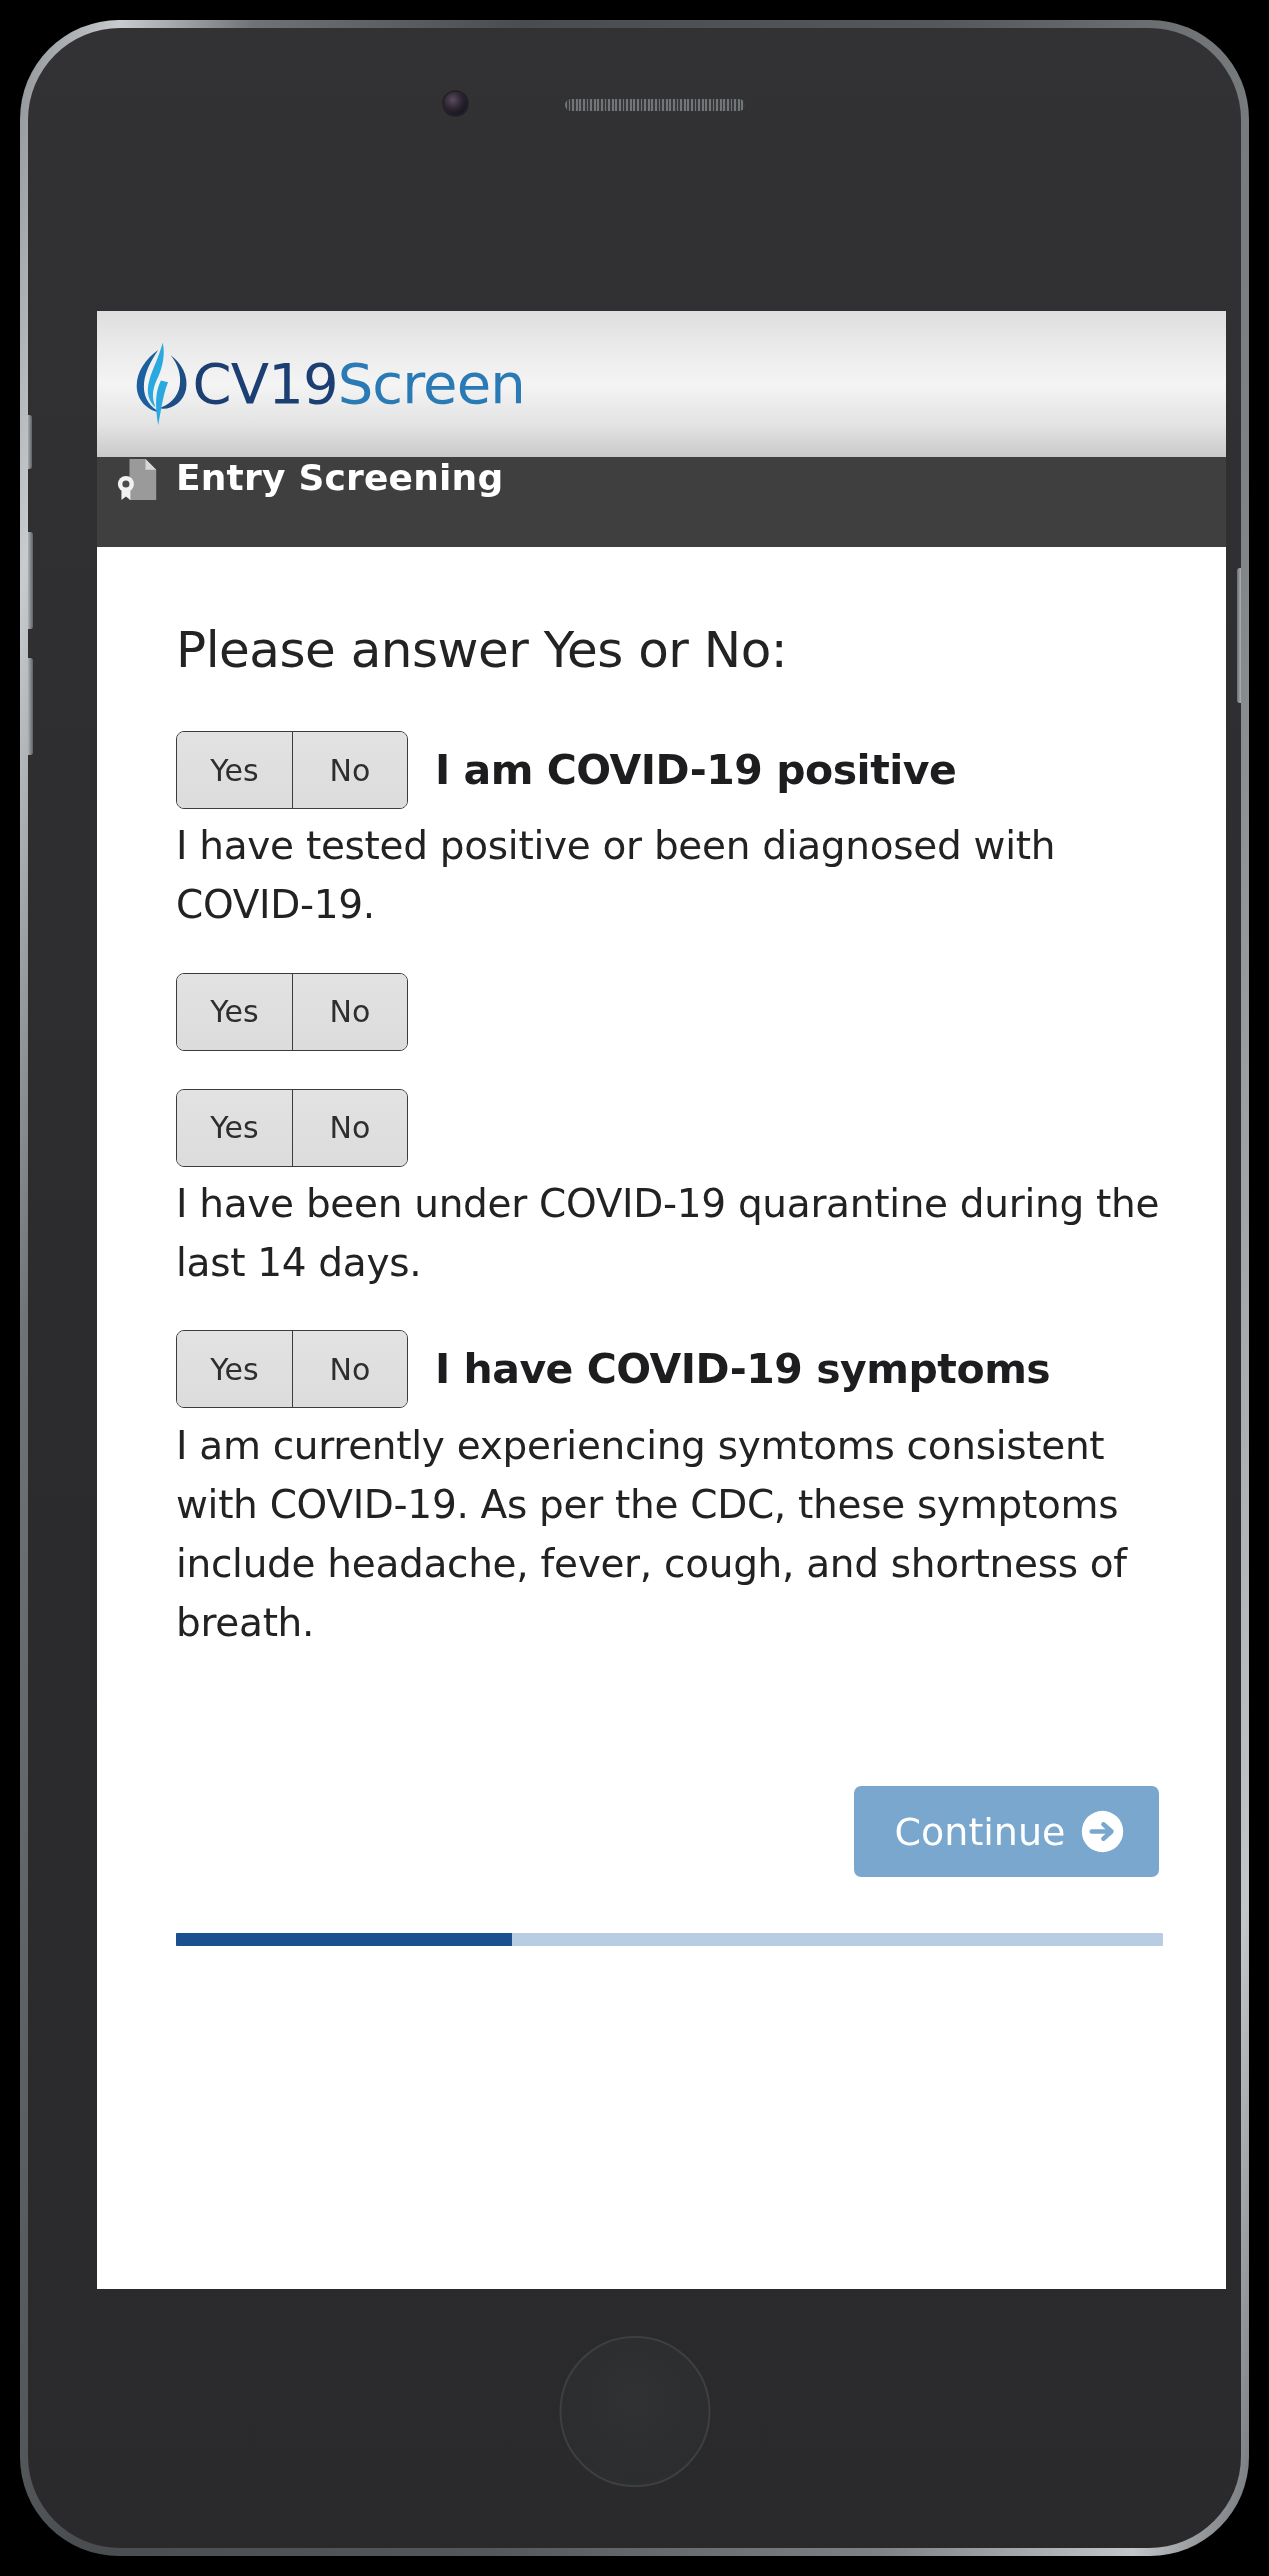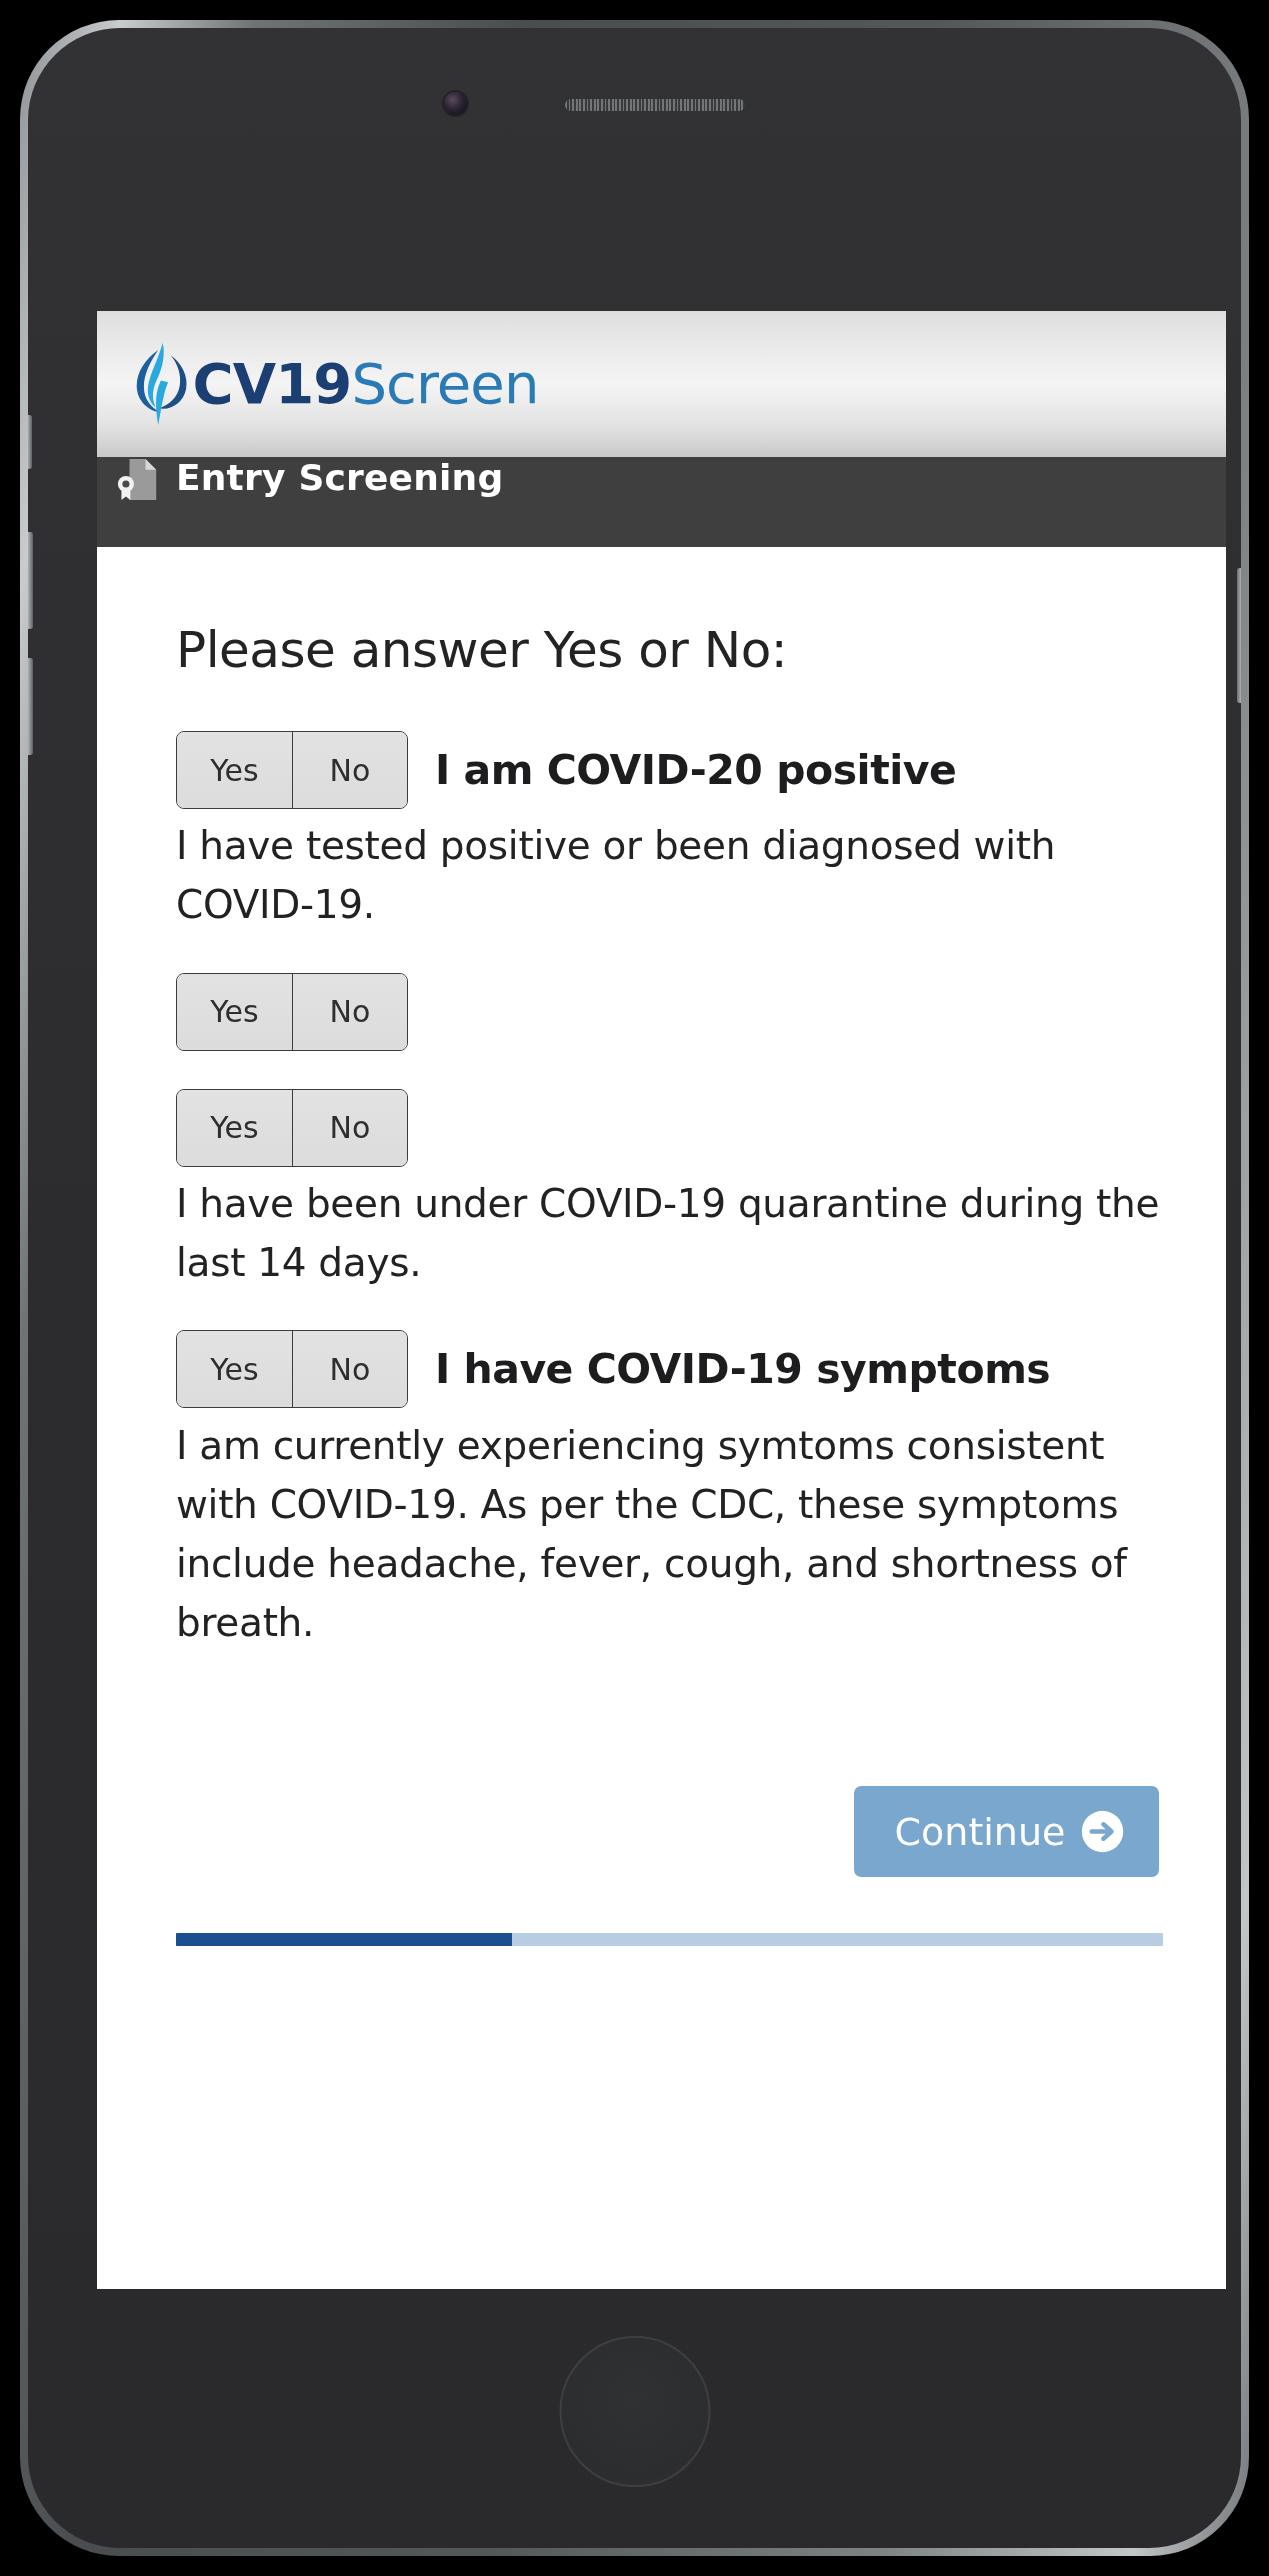--- a/index.html
+++ b/index.html
@@ -118,21 +118,21 @@
   .logo { display: flex; align-items: center; }
   .logo-mark { width: 58px; height: 86px; margin-right: 3.6px; flex: none; }
   .logo-text {
     font-size: 56px;
     letter-spacing: -0.9px;
     font-family: "DejaVu Sans", sans-serif;
     font-weight: 400;
     line-height: 1;
     white-space: nowrap;
   }
-  .logo-cv19 { color: #1c3f73; font-weight: bold; }
+  .logo-cv19 { color: #1c3f73; }
   .logo-screen { color: #2a7ab5; }
 
   
   .title-bar {
     height: 90px;
     background: #3f3f3f;
     display: flex;
     align-items: flex-start;
     padding-left: 20px;
   }
@@ -286,21 +286,21 @@
         <div class="content">
 
           <div class="page-heading">Please answer Yes or No:</div>
 
           <div class="question">
             <div class="q-row">
               <div class="toggle">
                 <div class="toggle-opt">Yes</div>
                 <div class="toggle-opt divider">No</div>
               </div>
-              <div class="q-title">I am COVID-20 positive</div>
+              <div class="q-title">I am COVID-19 positive</div>
             </div>
             <div class="q-desc">I have tested positive or been diagnosed with COVID-19.</div>
           </div>
 
           <div class="question">
             <div class="q-row">
               <div class="toggle">
                 <div class="toggle-opt">Yes</div>
                 <div class="toggle-opt divider">No</div>
               </div>

